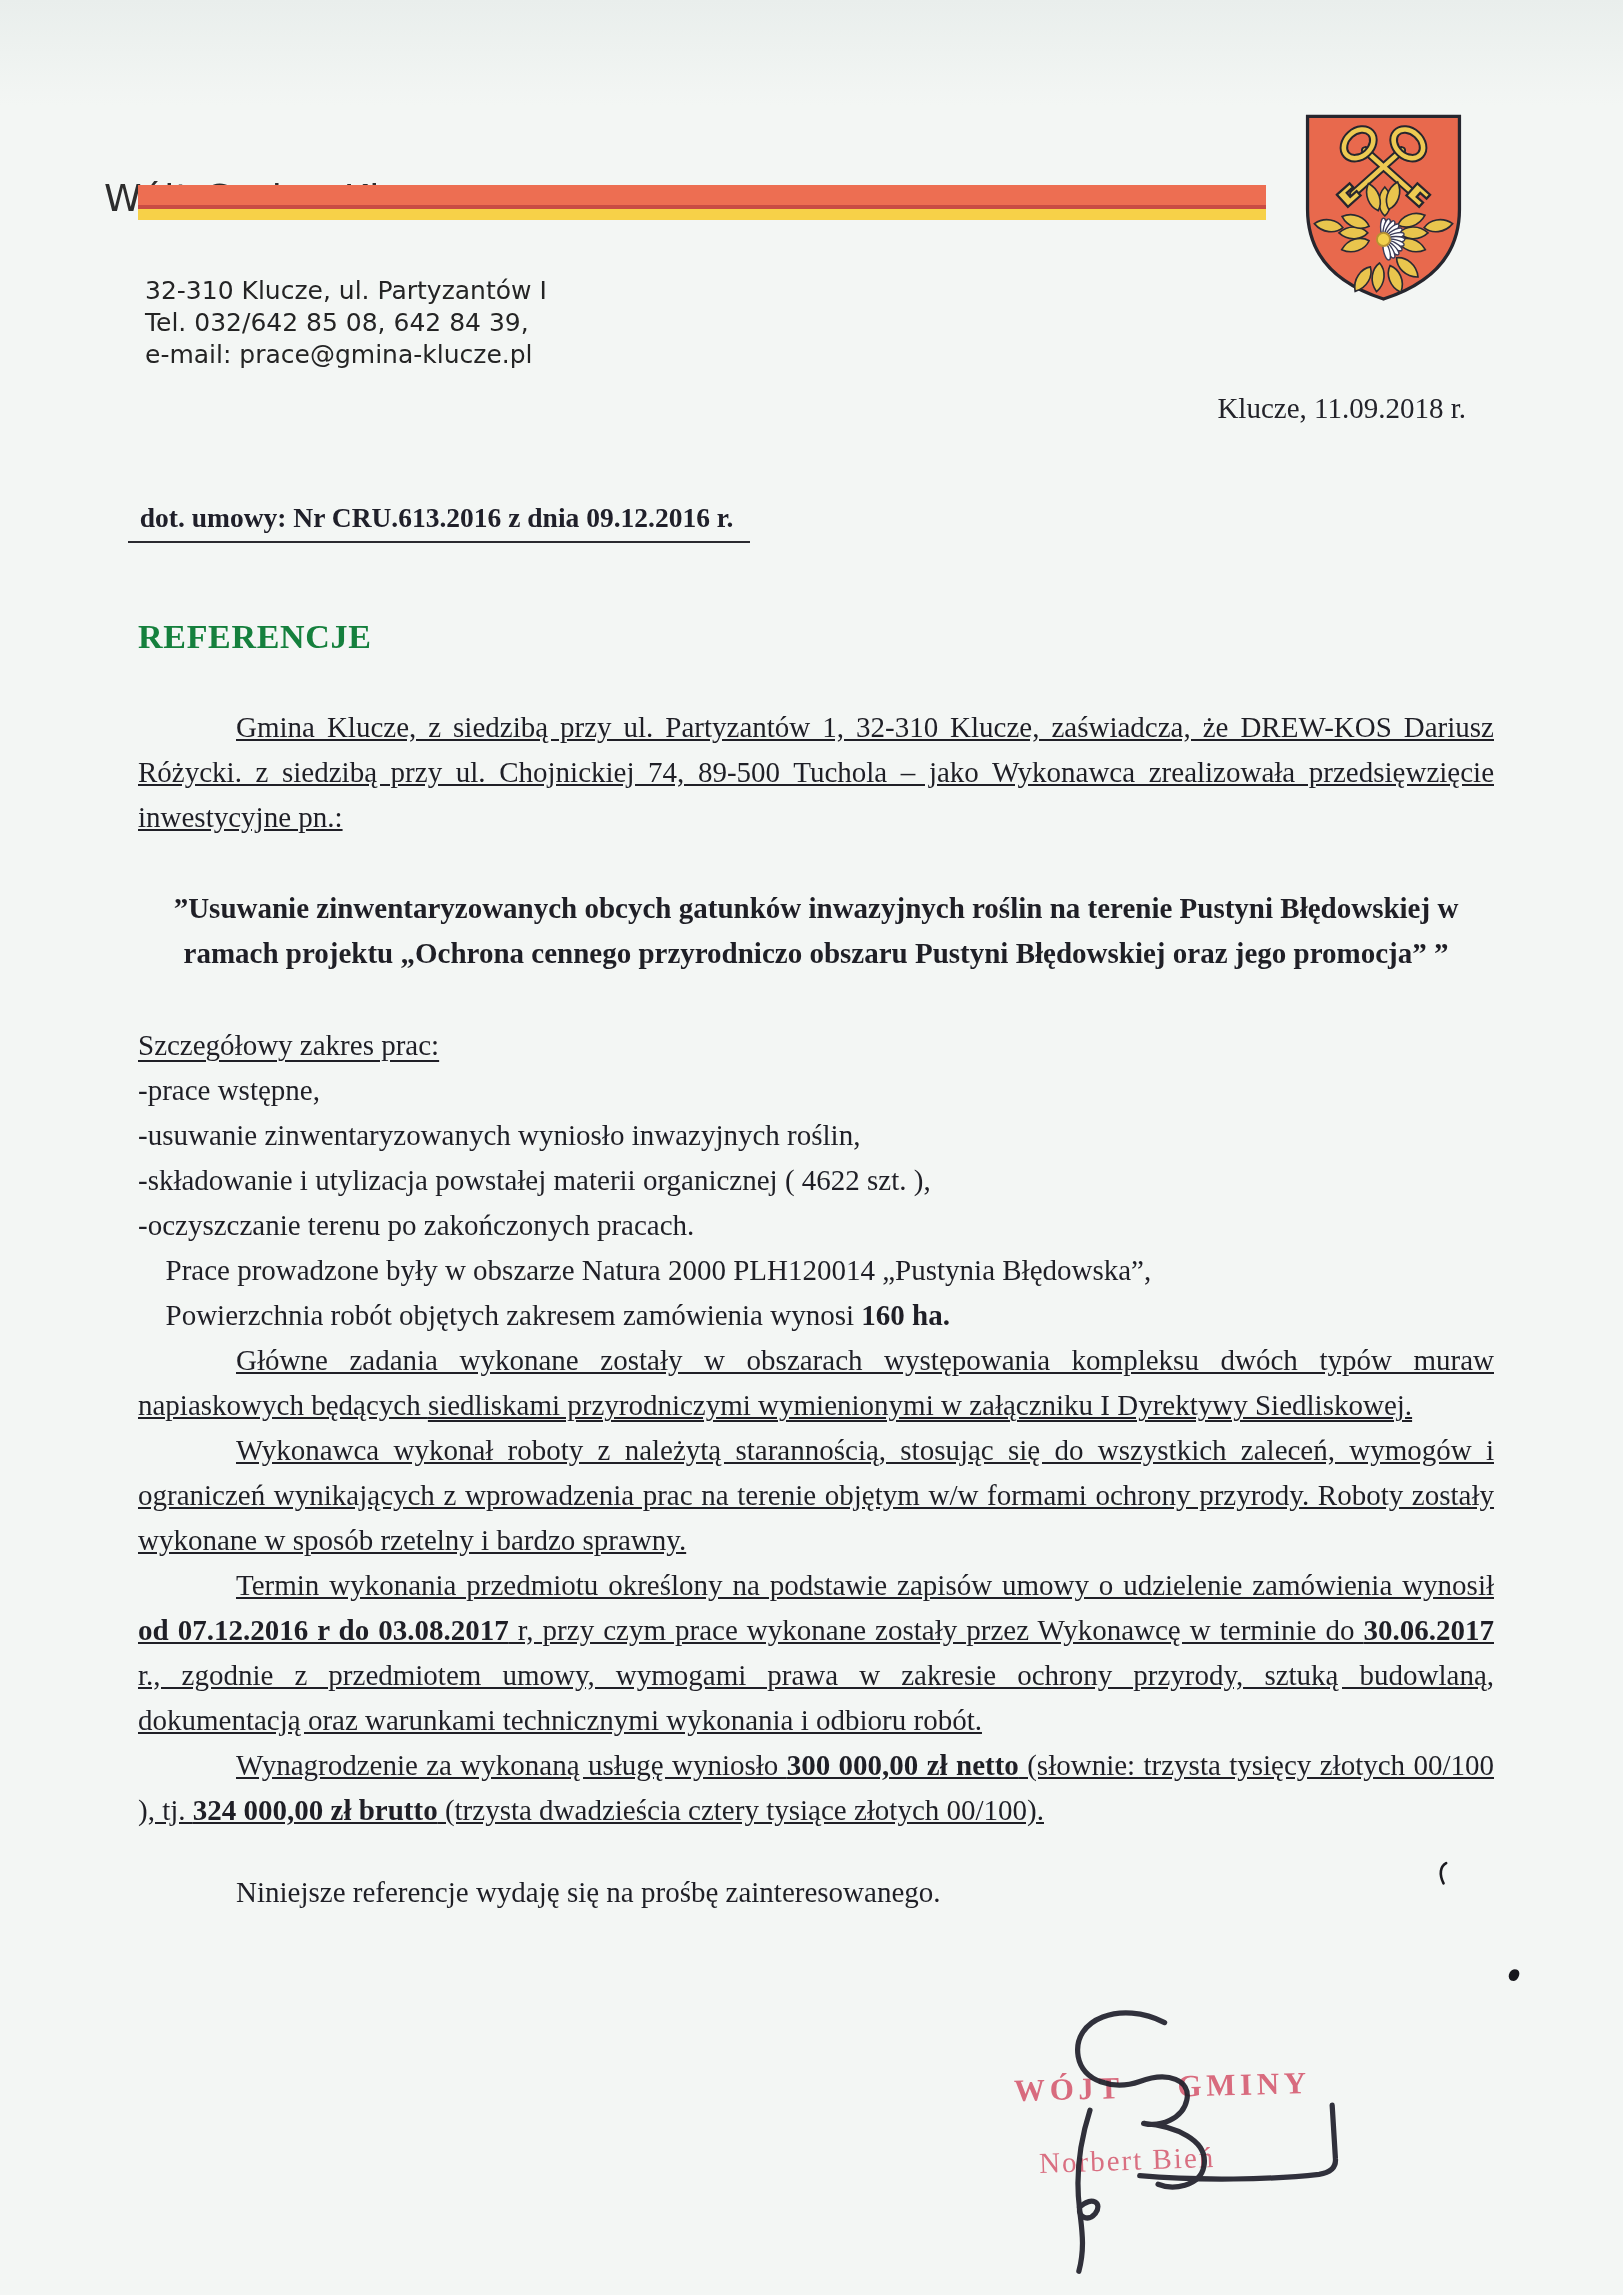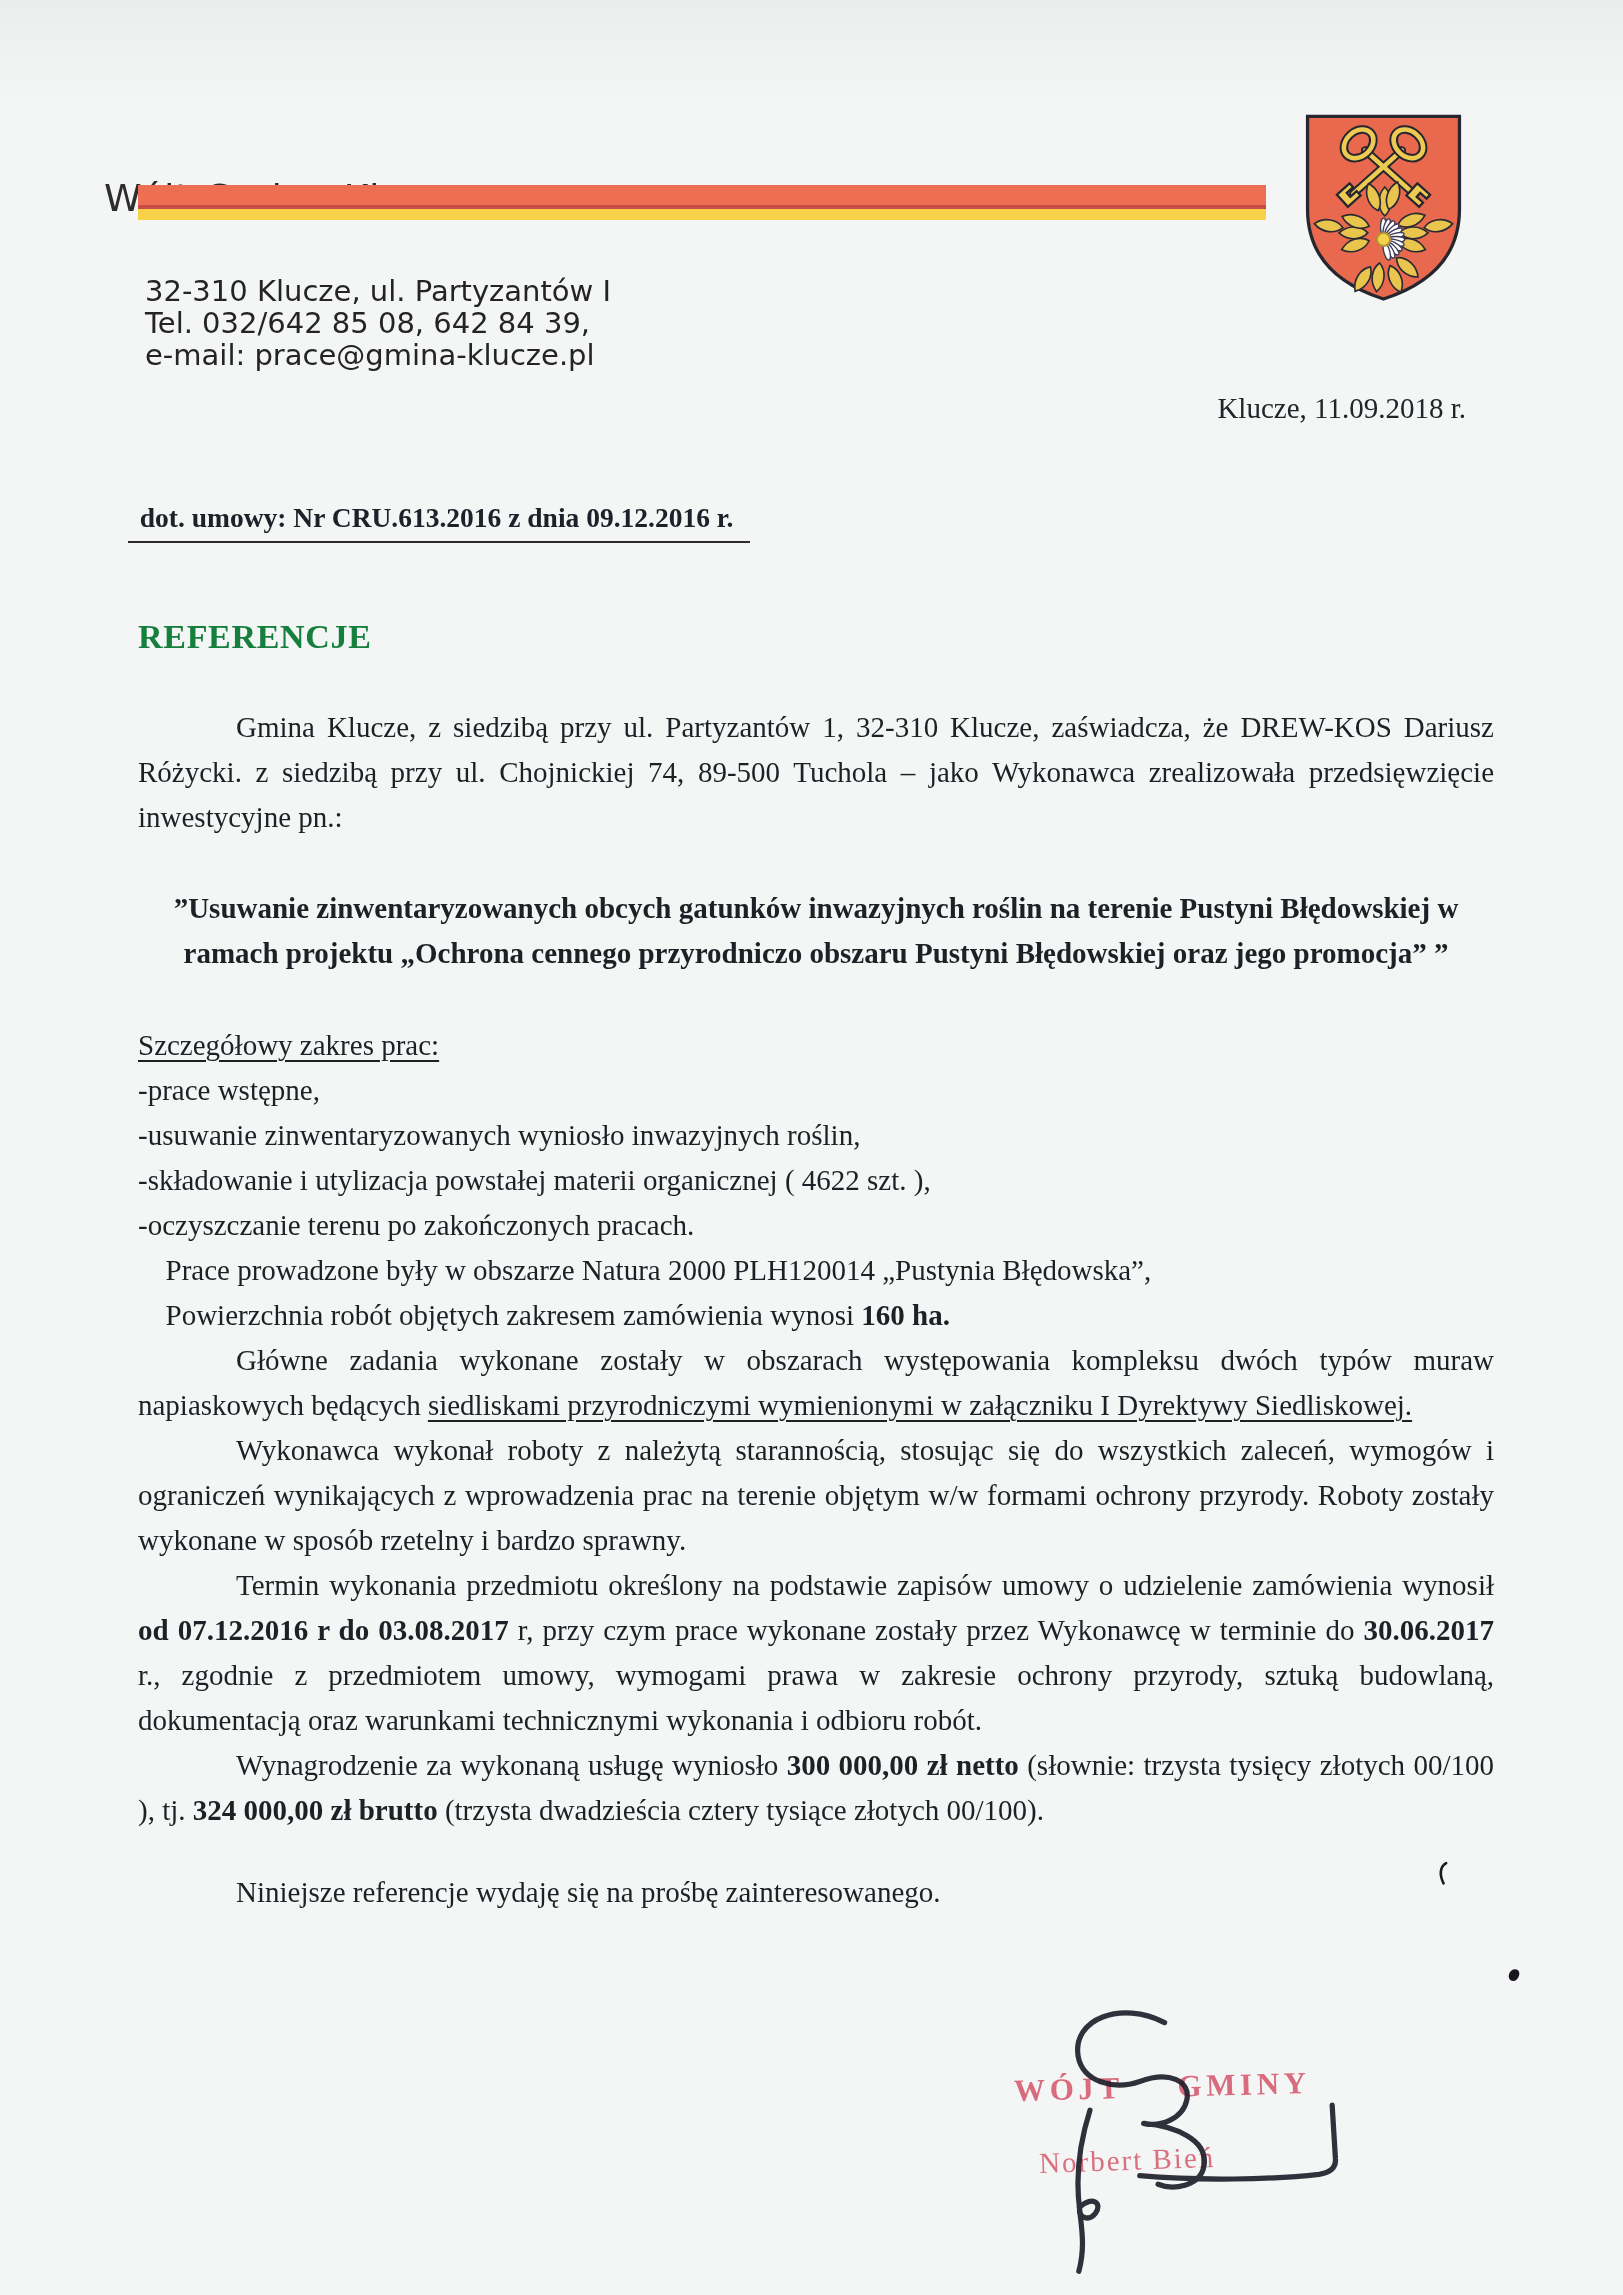--- a/index.html
+++ b/index.html
@@ -20,21 +20,21 @@
     font-family:"DejaVu Sans","Liberation Sans",sans-serif;
     font-size:38px;letter-spacing:0.7px;color:#2d2d2d;white-space:nowrap;margin-top:48px;
   }
   .lh-bars{position:absolute;left:138px;top:185px;width:1128px;}
   .bar-orange{height:19.7px;background:#ed6e52;}
   .bar-red{height:3.9px;background:#c94b44;}
   .bar-yellow{height:11.8px;background:#f7d148;}
   .lh-address{
     position:absolute;left:145px;top:275px;
     font-family:"DejaVu Sans","Liberation Sans",sans-serif;
-    font-size:29px;line-height:32px;color:#242424;white-space:nowrap;
+    font-size:25px;line-height:32px;color:#242424;white-space:nowrap;
   }
   .crest{position:absolute;left:1301px;top:111px;width:165px;height:194px;}
   
   .date-line{
     position:absolute;right:157px;top:392px;
     font-size:29px;color:#23232a;white-space:nowrap;
   }
   .subject-line{
     position:absolute;left:128px;top:502px;
     font-size:27.5px;font-weight:bold;color:#20202a;white-space:nowrap;
@@ -48,21 +48,21 @@
     text-align:left;font-size:34px;font-weight:bold;
     letter-spacing:0.7px;color:#15803d;
   }
   
   .body-block{
     position:absolute;left:138px;top:705px;width:1356px;
     font-size:29px;line-height:45px;color:#1f1f26;
   }
   .para{margin:0;}
   .indent{text-indent:98px;}
-  .justify{text-align:justify;}
+  .justify{text-align:justify;text-decoration:underline;}
   .center{text-align:center;}
   .bold{font-weight:bold;}
   .inset{padding-left:27.5px;}
   .gap-lg{margin-top:46px;}
   .gap-md{margin-top:47px;}
   .gap-sm{margin-top:37px;}
   .b{font-weight:bold;}
   .u{text-decoration:underline;text-decoration-thickness:2px;text-underline-offset:5.2px;}
   
   .stamp-title{

